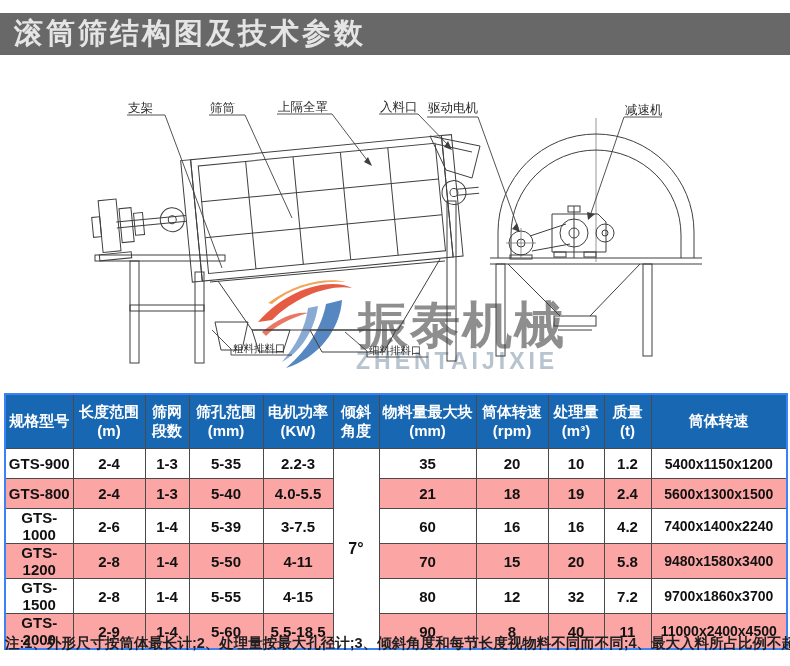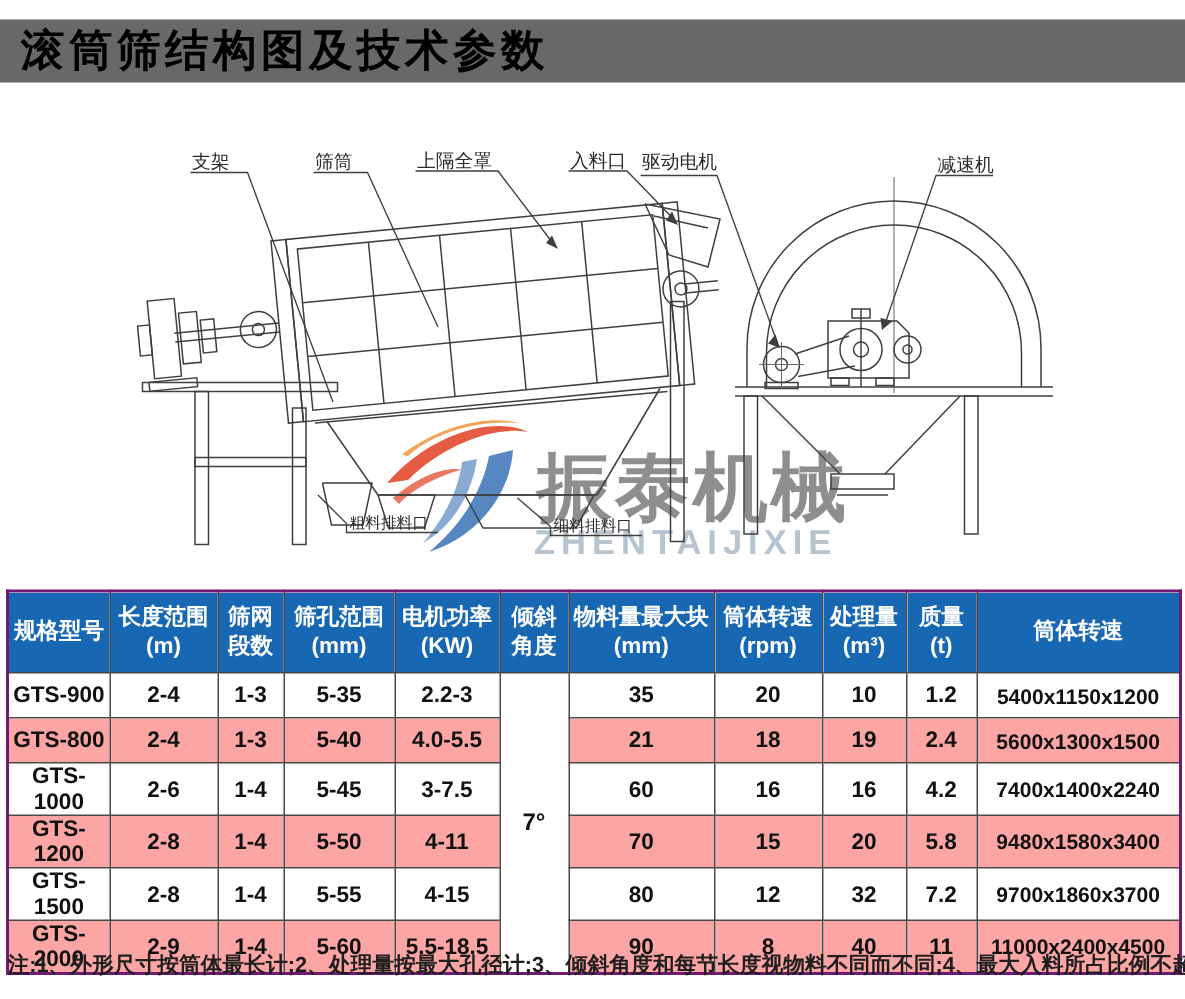--- a/index.html
+++ b/index.html
@@ -6,21 +6,21 @@
   .page{
     position:relative;width:790px;height:666px;background:#fff;overflow:hidden;
     font-family:"Liberation Sans","DejaVu Sans",sans-serif;
   }
   
   .title-bar{
     position:absolute;left:0;top:13px;width:790px;height:42px;
     background:#686868;display:flex;align-items:center;
   }
   .title-bar .title-text{
-    color:#000000;font-size:29px;font-weight:bold;letter-spacing:3px;
+    color:#e5e5e5;font-size:29px;font-weight:bold;letter-spacing:3px;
     padding-left:14px;white-space:nowrap;
   }
   
   .diagram{position:absolute;left:0;top:58px;width:790px;height:334px;}
   .diagram svg{display:block;}
   .dwg{stroke:#3f3f3f;stroke-width:1;fill:none;}
   .dwg-thin{stroke:#6a6a6a;stroke-width:.7;fill:none;}
   .lead{stroke:#3f3f3f;stroke-width:.9;fill:none;}
   .lbl{fill:#2b2b2b;font-size:12.5px;}
   .lbl-sm{fill:#2b2b2b;font-size:10.5px;}
@@ -29,21 +29,21 @@
   .wm-en{fill:#b7c3ce;font-size:23px;font-weight:bold;letter-spacing:4px;}
   
   .spec-table{
     position:absolute;left:4px;top:393px;width:782px;border-collapse:collapse;
     table-layout:fixed;font-family:"Liberation Sans","DejaVu Sans",sans-serif;
   }
   .spec-table th,.spec-table td{
     border:1px solid #4a4a4a;text-align:center;vertical-align:middle;
     padding:0;overflow:hidden;
   }
-  .spec-table{border:2px solid #701a75;}
+  .spec-table{border:2px solid #3b82f6;}
   .spec-table thead th{
     background:#1767b2;color:#fff;font-size:15px;font-weight:bold;height:53px;line-height:1.25;
   }
   .spec-table thead th span{display:block;}
   .spec-table tbody td{
     background:#fff;color:#111;font-size:15px;font-weight:600;height:29px;
   }
   .spec-table tbody tr.alt td{background:#fca5a5;}
   .spec-table tbody td.tilt{background:#fff;font-size:16px;}
   .spec-table tbody td.dim{font-size:14px;}
@@ -280,21 +280,21 @@
         <td>21</td>
         <td>18</td>
         <td>19</td>
         <td>2.4</td>
         <td class="dim">5600x1300x1500</td>
       </tr>
       <tr>
         <td>GTS-1000</td>
         <td>2-6</td>
         <td>1-4</td>
-        <td>5-45</td>
+        <td>5-39</td>
         <td>3-7.5</td>
         <td>60</td>
         <td>16</td>
         <td>16</td>
         <td>4.2</td>
         <td class="dim">7400x1400x2240</td>
       </tr>
       <tr class="alt">
         <td>GTS-1200</td>
         <td>2-8</td>

